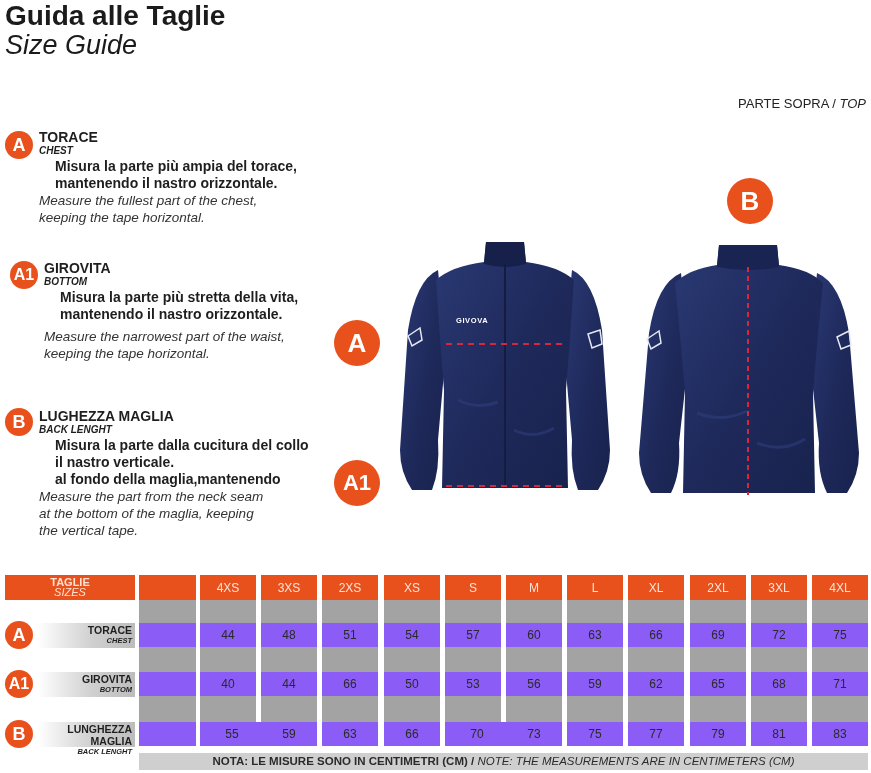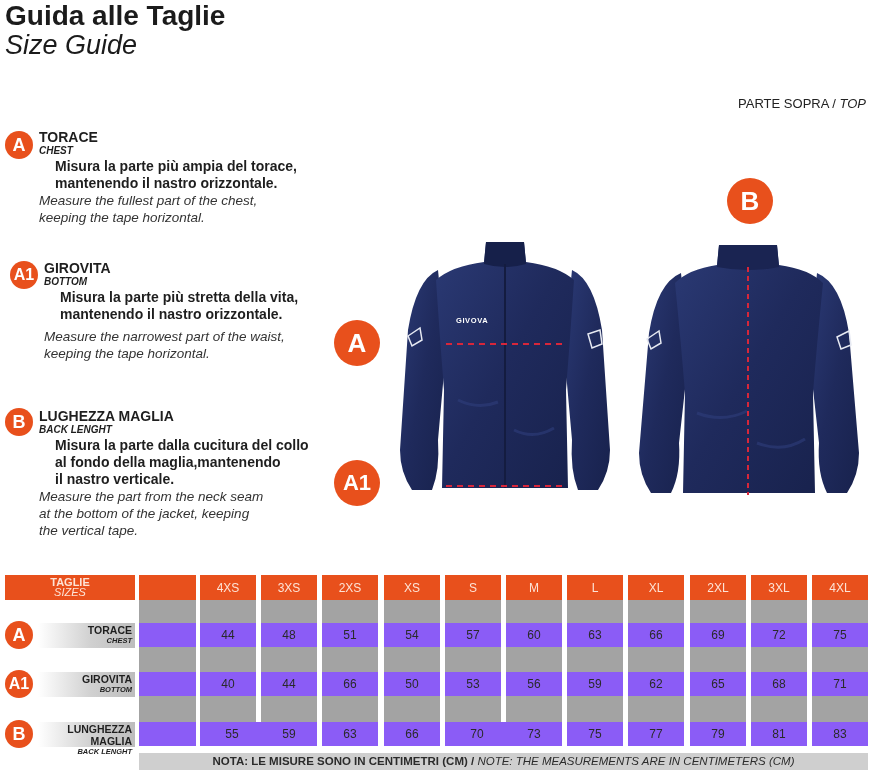--- a/index.html
+++ b/index.html
@@ -72,26 +72,26 @@
     <div>keeping the tape horizontal.</div>
   </div>
 </div>
 
 <div class="badge sm" style="left:5px;top:408px;">B</div>
 <div class="measure" style="left:39px;top:409px;">
   <div class="name">LUGHEZZA MAGLIA</div>
   <div class="name-en">BACK LENGHT</div>
   <div class="it">
     <div>Misura la parte dalla cucitura del collo</div>
+    <div>il nastro verticale.</div>
     <div>al fondo della maglia,mantenendo</div>
-    <div>il nastro verticale.</div>
   </div>
   <div class="en">
     <div>Measure the part from the neck seam</div>
-    <div>at the bottom of the jacket, keeping</div>
+    <div>at the bottom of the maglia, keeping</div>
     <div>the vertical tape.</div>
   </div>
 </div>
 
 <div class="badge lg" style="left:334px;top:320px;">A</div>
 <div class="badge lg" style="left:334px;top:460px;font-size:22px;">A1</div>
 <svg class="jacket" style="left:398px;top:240px;" width="214" height="255" viewBox="0 0 214 255">
   <defs>
     <linearGradient id="jg1" x1="0" y1="0" x2="1" y2="1">
       <stop offset="0" stop-color="#2b3a75"></stop>

